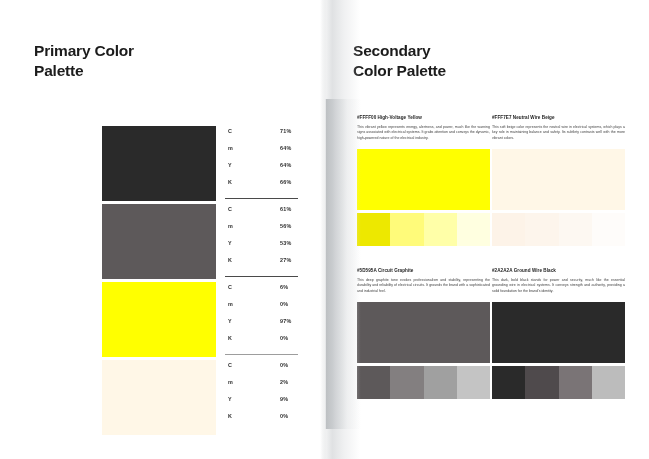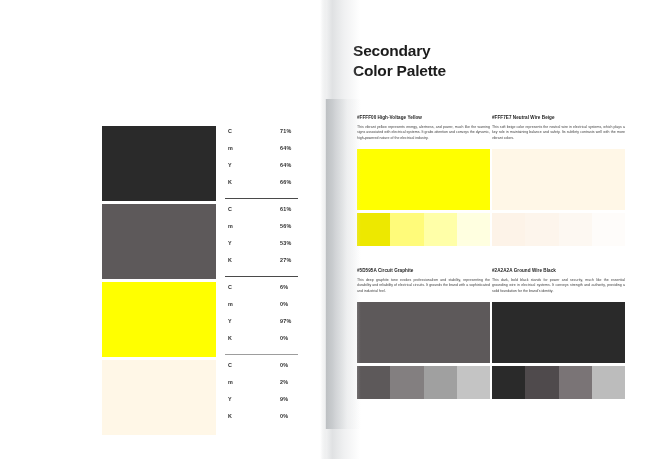--- a/index.html
+++ b/index.html
@@ -181,20 +181,22 @@
     pointer-events: none;
   }
 </style>
 </head>
 <body>
 
 <div id="spread">
 
   <div id="left-page">
 
+    <div class="page-title">Primary Color
+Palette</div>
 
     <div id="primary-rows">
 
       <div class="primary-row">
         <div class="primary-chip" style="background-color: rgb(42, 42, 42);"></div>
         <div class="primary-values">
           <div class="value-line">
             <span class="v-key">C</span>
             <span class="v-val">71%</span>
           </div>

